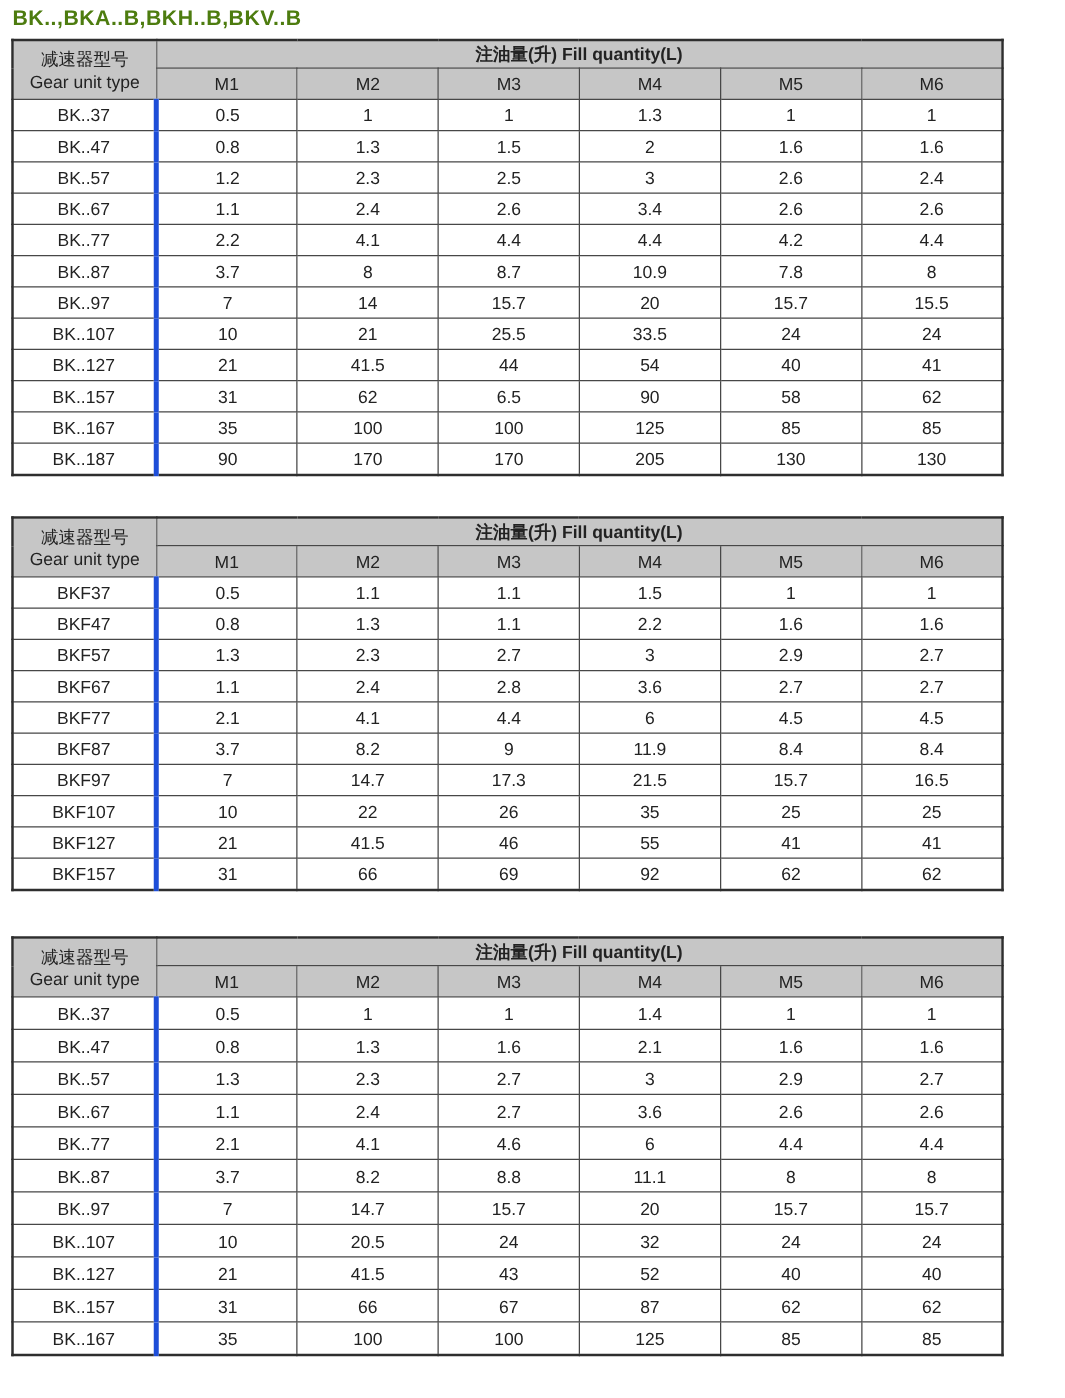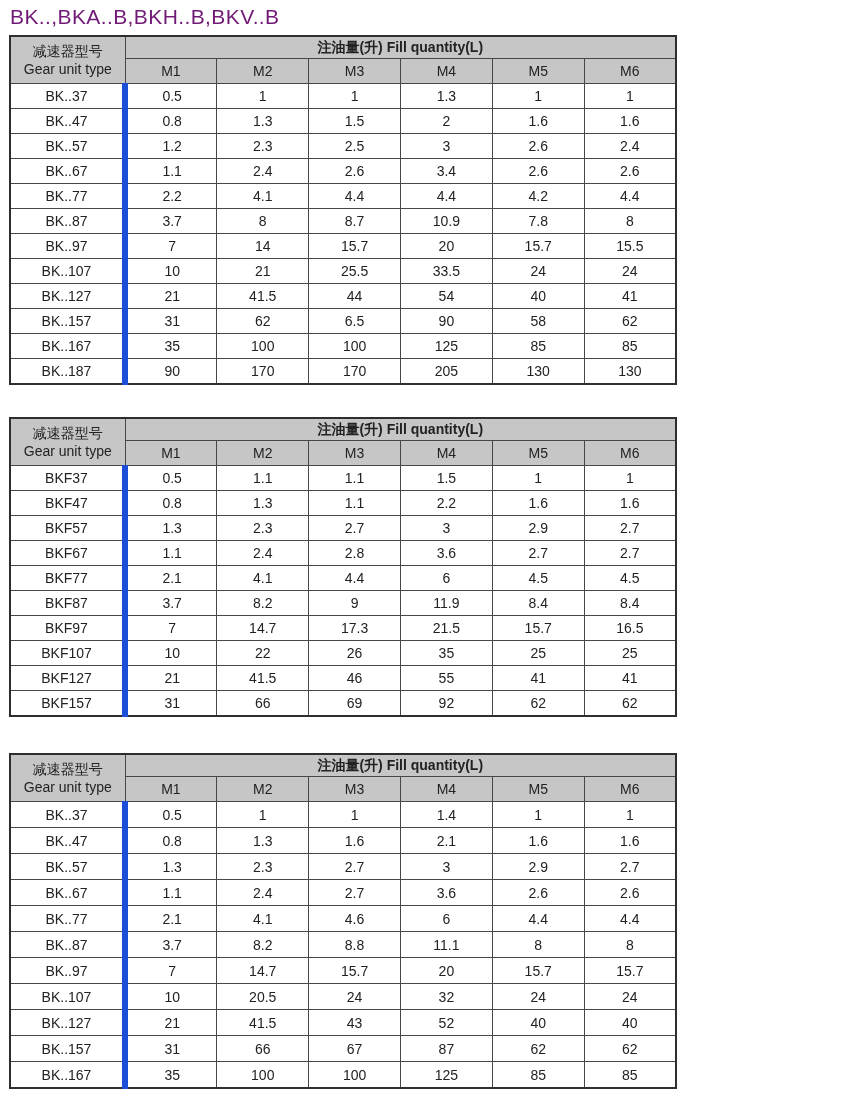--- a/index.html
+++ b/index.html
@@ -9,35 +9,35 @@
   }
   body {
     width: 852px;
     height: 1118px;
     box-sizing: border-box;
     padding: 5px 9px 0 9px;
     font-family: "Liberation Sans", sans-serif;
     color: #1f1f1f;
   }
   .doc-title {
-    font-size: 21px;
-    font-weight: normal;
+    font-size: 17px;
+    font-weight: bold;
     letter-spacing: 0.4px;
     margin: 0 0 6px 1px;
-    color: #701a75;
+    color: #4d7c0f;
     white-space: nowrap;
   }
   .section { margin: 0; }
   .section + .section { margin-top: 32px; }
   .section.last { margin-top: 36px; }
 
   table.fill {
     border-collapse: collapse;
     table-layout: fixed;
-    width: 668px;
+    width: 794px;
     border: 2px solid #2e2e2e;
     background: #ffffff;
   }
   table.fill th, table.fill td {
     border: 1px solid #474747;
     text-align: center;
     vertical-align: middle;
     padding: 0;
     font-size: 14px;
     color: #222222;
@@ -50,21 +50,21 @@
   tr.qty-row th.qty-cell { height: 21px; font-size: 14px; font-weight: bold; }
   tr.m-row th { height: 24px; }
   th.label-cell {
     font-size: 13px;
     line-height: 1.3;
     border-right: 2px solid #2e2e2e;
   }
   table.fill tbody td { height: 24px; background: #ffffff; }
   table.fill.t3 tbody td { height: 25px; }
   table.fill tbody td.model {
-    border-right: 6px solid #1d4ed8;
+    border-right: 4px solid #1d4ed8;
   }
   col.c-model { width: 115px; }
 </style>
 </head>
 <body>
 
 <div class="section">
   <h2 class="doc-title">BK..,BKA..B,BKH..B,BKV..B</h2>
   <table class="fill t1">
     <colgroup>

